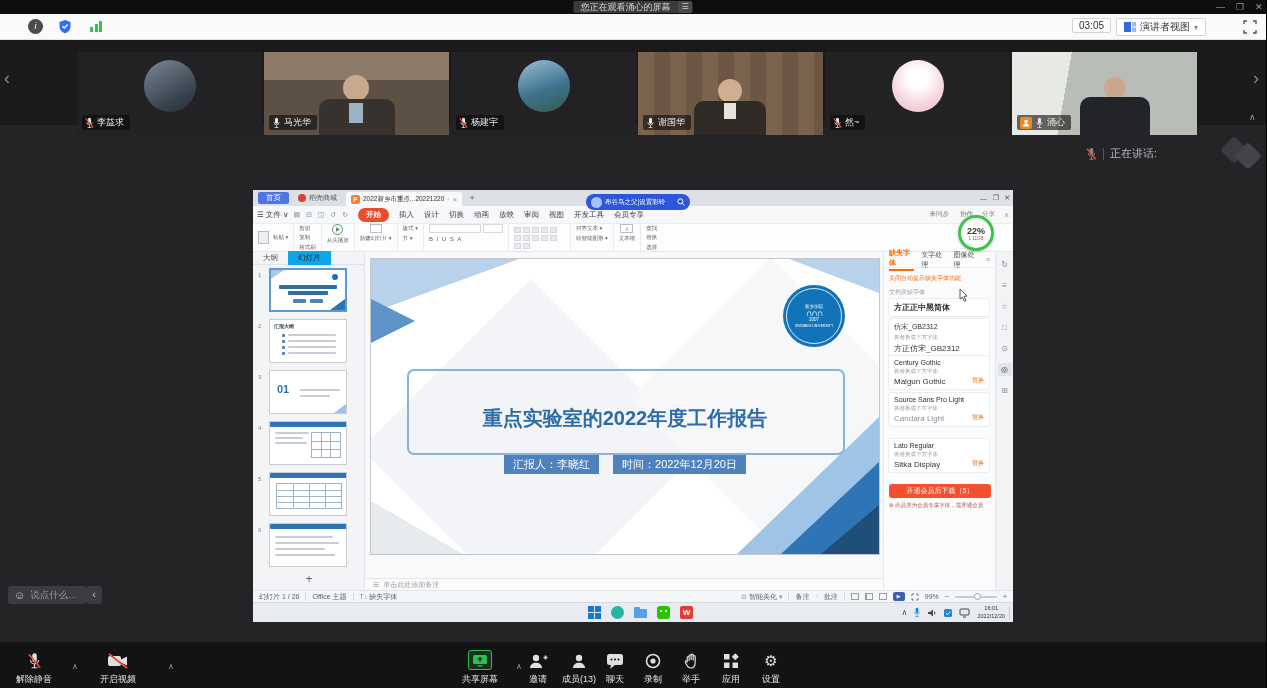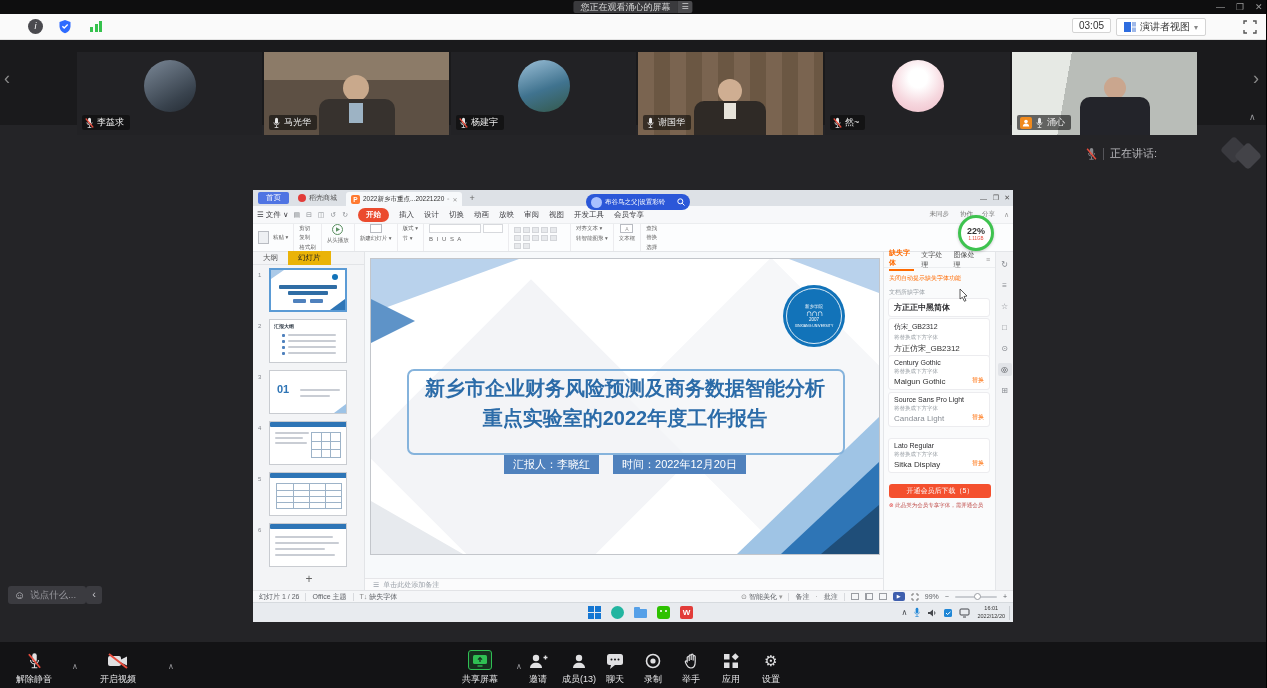--- a/index.html
+++ b/index.html
@@ -45,21 +45,21 @@
 .menuitem{font-size:7.5px;color:#3d3d42;margin:0 5px;white-space:nowrap}
 .menuitem.active{background:#eb4b2e;color:#fff;border-radius:8px;padding:2px 8px;font-weight:bold}
 #ribbon{position:absolute;left:0;top:34px;width:100%;height:28px;background:#fcfdfe;border-bottom:1px solid #e3e5e8;display:flex;align-items:center;overflow:hidden}
 .rgroup{display:flex;align-items:center;gap:4px;padding:0 5px;height:100%;border-right:1px solid #ececef}
 .rlab{font-size:5.5px;color:#666;text-align:center;line-height:1.5}
 .rbox{border:1px solid #d7d9dd;background:#fff;height:9px}
 .minisq{width:7px;height:6px;background:#e7e9ec;border:1px solid #d4d6da}
 #optbadge{position:absolute;left:705px;top:25px;width:36px;height:36px;border-radius:50%;background:#fff;border:3px solid #3ec34f;display:flex;flex-direction:column;align-items:center;justify-content:center;z-index:40;box-shadow:0 1px 3px rgba(0,0,0,.2)}
 #leftpane{position:absolute;left:0;top:62px;width:112px;height:338px;background:#f3f4f6;border-right:1px solid #e2e4e7}
 .ptab{font-size:7.5px;color:#555;padding:2px 10px}
-.ptab.active{background:#eab308;color:#222}
+.ptab.active{background:#0ea5e9;color:#222}
 .thumb{position:absolute;left:16px;width:78px;height:44px;background:#fff;border:1px solid #c9ccd1;overflow:hidden}
 .thumb.sel{border:2px solid #5b9bd5}
 .tnum{position:absolute;left:5px;font-size:6px;color:#84878d}
 .bar{position:absolute;background:#c9cdd4;height:2px;border-radius:1px}
 .mtable{position:absolute;border:1px solid #9db3c8;background:#fff}
 .mtable i{position:absolute;background:#9db3c8}
 .mtable .h{left:0;right:0;height:1px}
 .mtable .v{top:0;bottom:0;width:1px}
 #canvas{position:absolute;left:117px;top:68px;width:510px;height:297px;background:#fff;border:1px solid #c3c6cb;overflow:hidden}
 .decor{position:absolute}
@@ -439,21 +439,20 @@
 
       <div style="position:absolute;left:412px;top:26px;width:62px;height:62px;border-radius:50%;background:#1273b9;z-index:3;display:flex;flex-direction:column;align-items:center;justify-content:center">
         <div style="position:absolute;inset:3px;border:1px solid rgba(255,255,255,.85);border-radius:50%"></div>
         <span style="color:#fff;font-size:4.5px">新乡学院</span>
         <span style="color:#fff;font-size:9px;line-height:8px;letter-spacing:-1px">∩∩∩</span>
         <span style="color:#fff;font-size:4.5px">2007</span>
         <span style="color:#fff;font-size:3.5px;margin-top:2px;white-space:nowrap">XINXIANG UNIVERSITY</span>
       </div>
 
       <div style="position:absolute;left:36px;top:110px;width:438px;height:86px;border:2px solid #85b3dc;border-radius:7px;z-index:2"></div>
-      <div style="position:absolute;left:0;top:116px;width:100%;text-align:center;font-size:20px;font-weight:bold;color:#2b6ba8;z-index:3">新乡市企业财务风险预测及商务数据智能分析</div>
       <div style="position:absolute;left:0;top:146px;width:100%;text-align:center;font-size:20px;font-weight:bold;color:#2b6ba8;z-index:3">重点实验室的2022年度工作报告</div>
       <div style="position:absolute;left:0;top:196px;width:100%;display:flex;justify-content:center;gap:14px;z-index:4">
         <span class="slidebox">汇报人：李晓红</span>
         <span class="slidebox">时间：2022年12月20日</span>
       </div>
     </div>
 
     <div id="notesbar">
       <span>☰</span>
       <span>单击此处添加备注</span>

